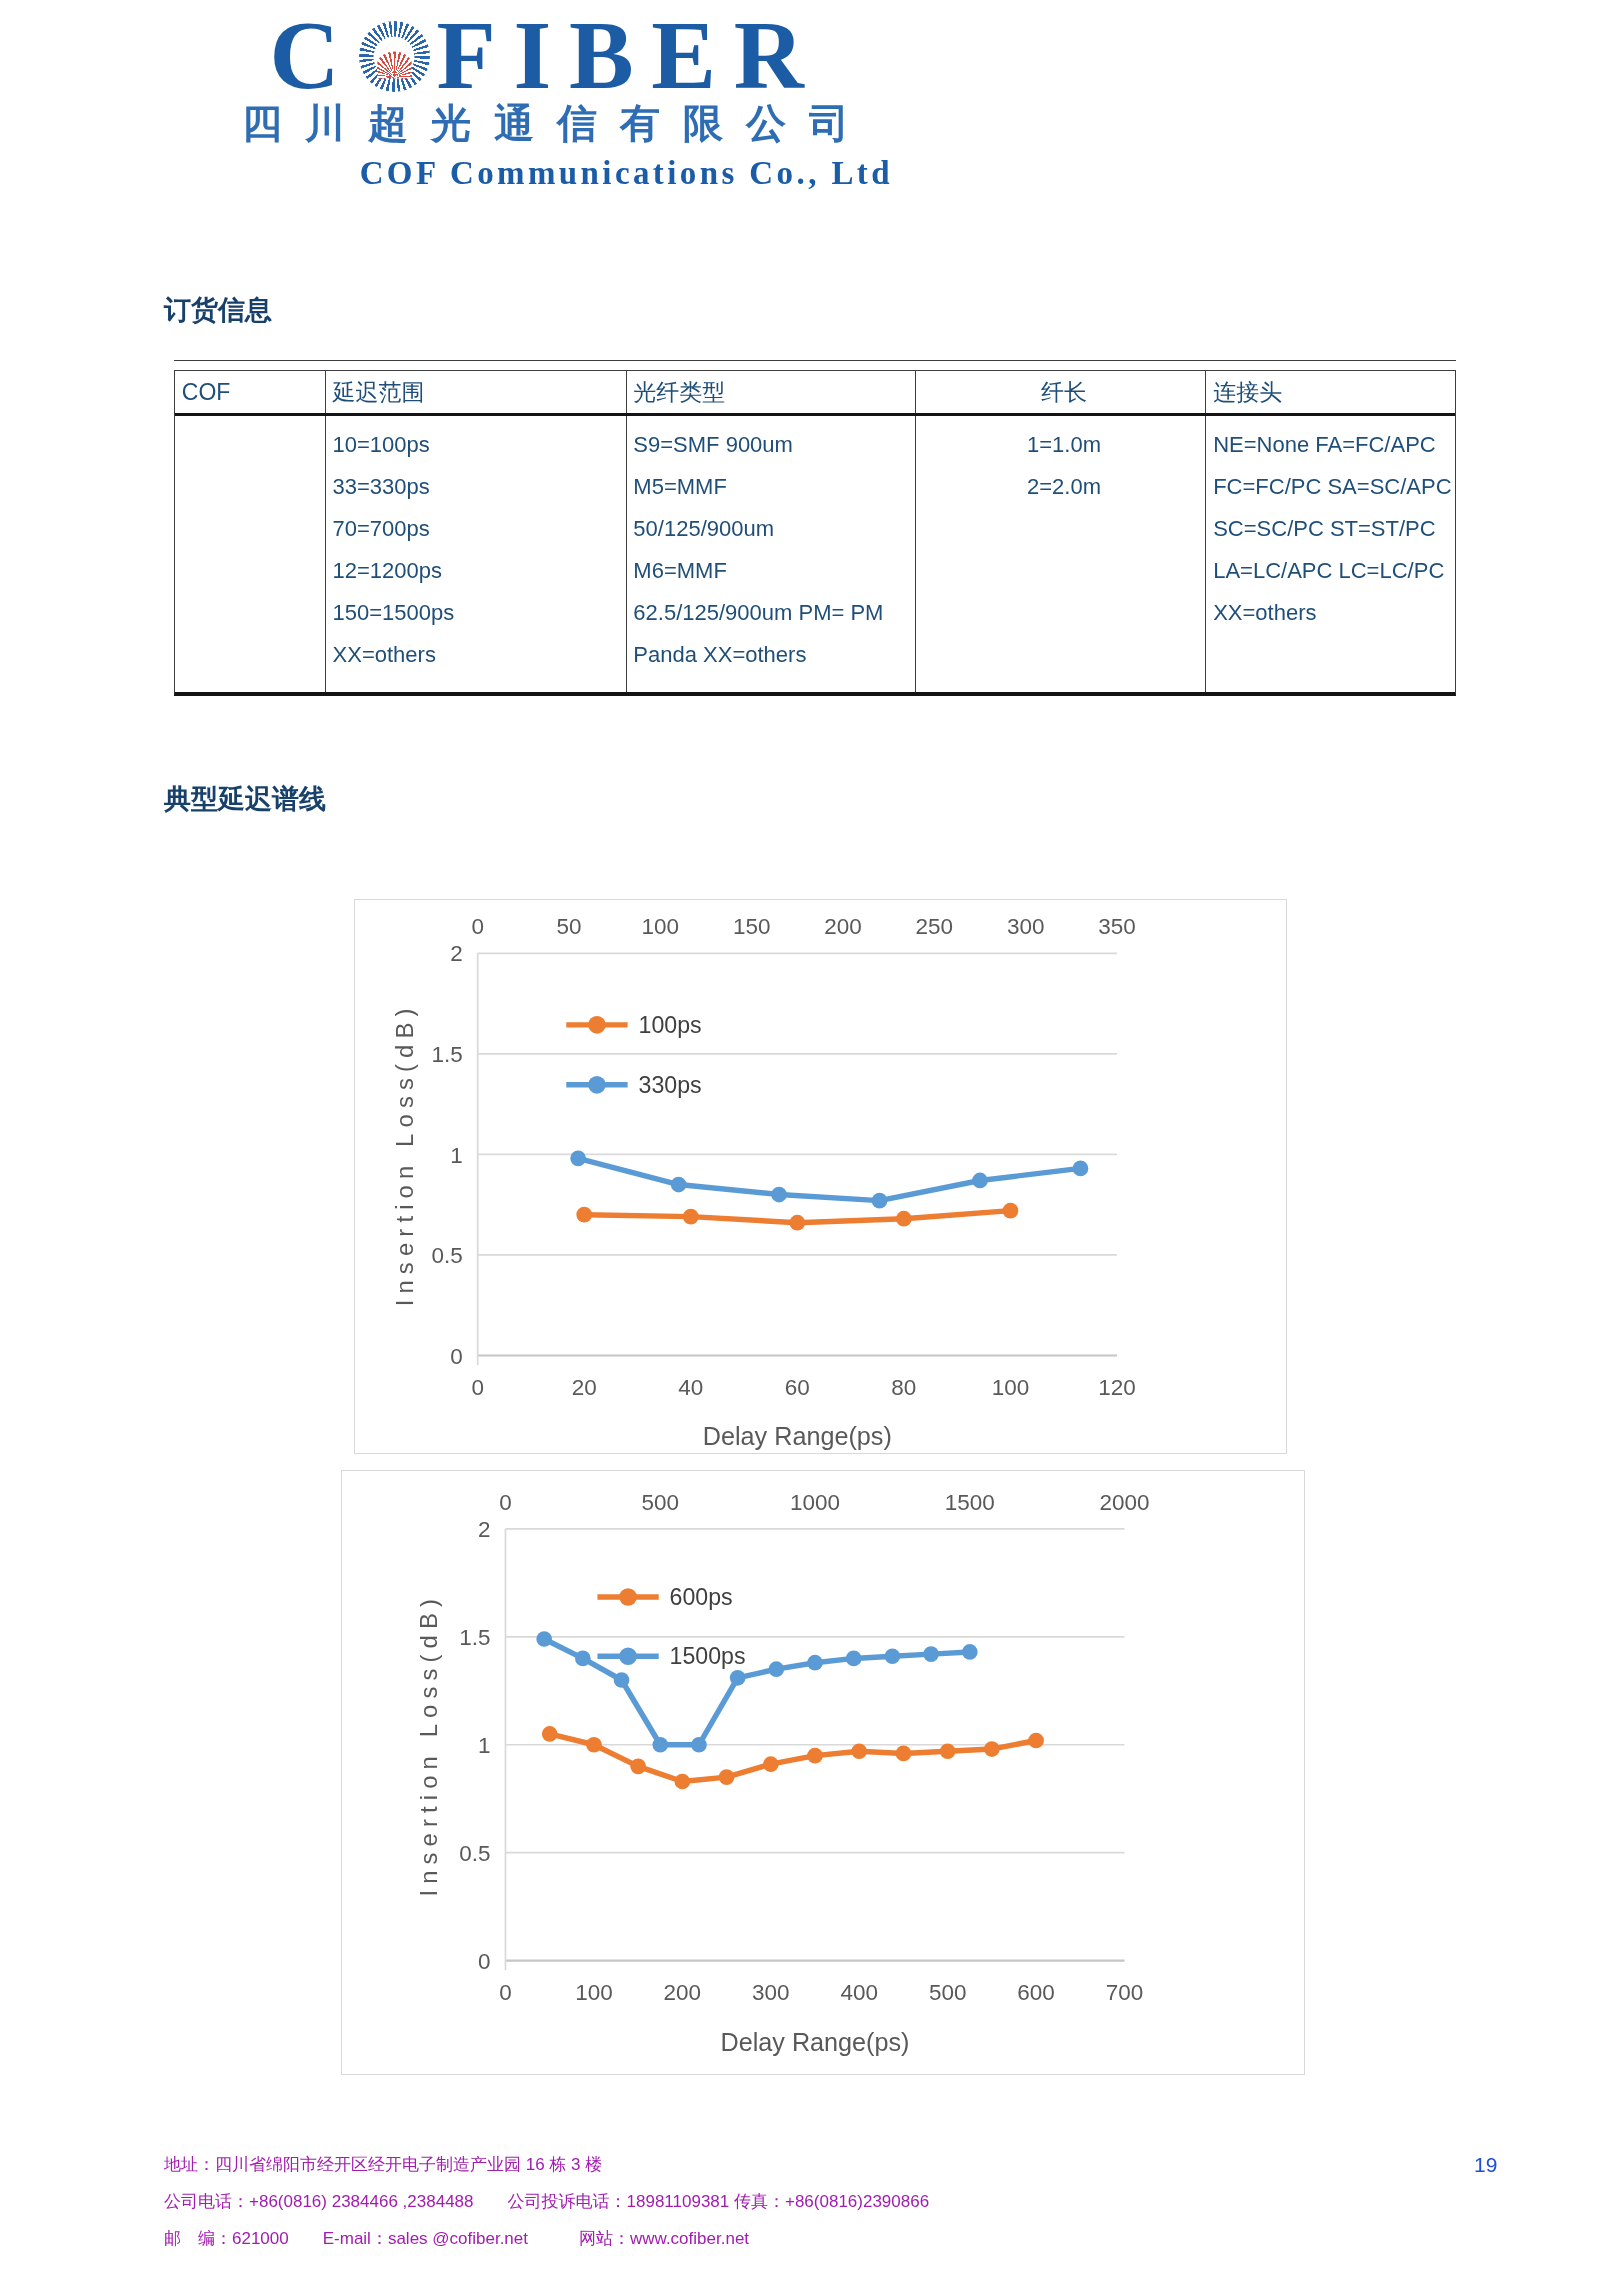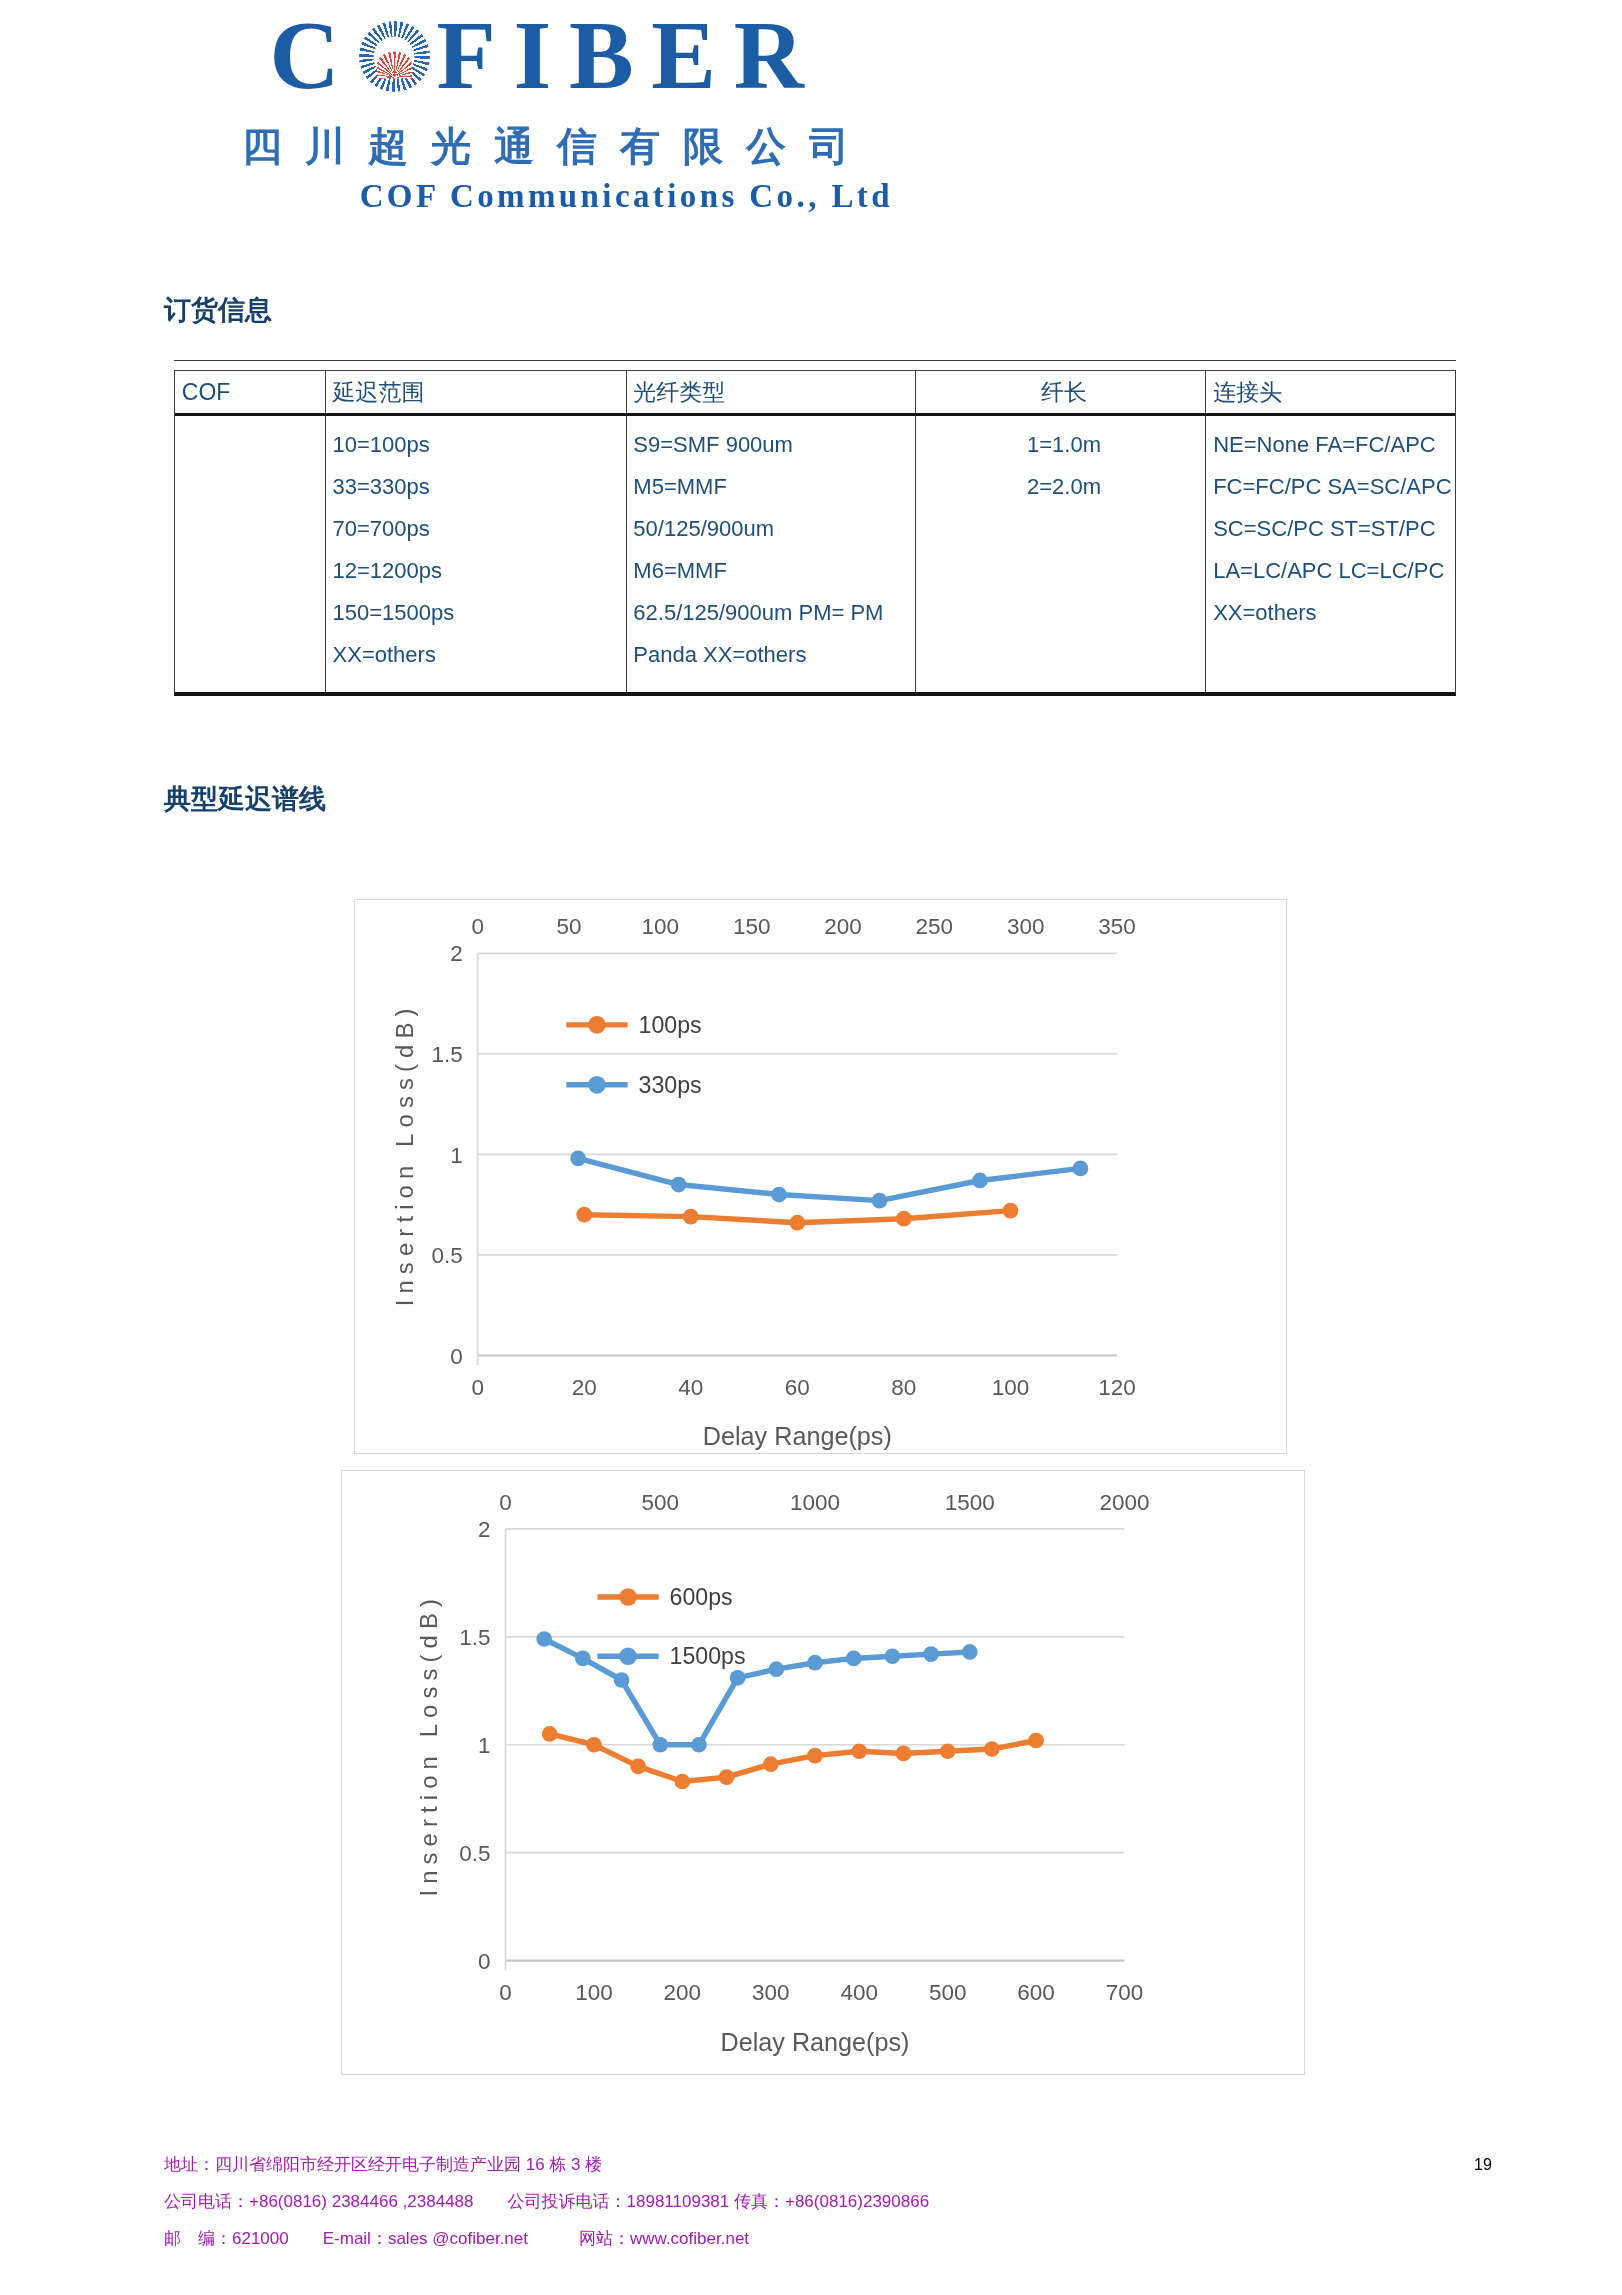--- a/index.html
+++ b/index.html
@@ -13,21 +13,21 @@
                font-size:97px; line-height:80px; letter-spacing:17.7px; white-space:nowrap; }
   .logo-mark { display:inline-block; width:71px; height:71px; border-radius:50%;
                position:relative; vertical-align:-4.1px; margin:0 6.8px 0 1.4px;
                background:repeating-conic-gradient(#2a66ab 0deg 4.5deg, #ffffff 4.5deg 10deg); }
   .logo-mark-inner { position:absolute; left:50%; top:50%; transform:translate(-50%,-50%);
                width:41px; height:41px; border-radius:50%; background:#ffffff; }
   .logo-shell { position:absolute; left:50%; bottom:-1.4px; transform:translateX(-50%);
                width:35px; height:27px;
                border-radius:35px 35px 5.5px 5.5px / 27px 27px 4.1px 4.1px;
                background:repeating-conic-gradient(from -65deg at 50% 94%, #d84b40 0deg 5.5deg, #ffffff 5.5deg 12.5deg); }
-  .logo-cn { margin-top:23px; color:#2e6db4; font-size:40px; font-weight:700;
+  .logo-cn { margin-top:0; color:#2e6db4; font-size:40px; font-weight:700;
              letter-spacing:23px; white-space:nowrap; text-indent:23px; }
   .logo-en { margin-top:4.1px; color:#1a5ca8; font-family:"Liberation Serif", serif;
              font-weight:700; font-size:33px; letter-spacing:3.4px; white-space:nowrap;text-align:right; }
 
   
   .sec-h { position:absolute; left:164px; color:#17406b; font-weight:700; font-size:27px; }
   #h-ordering { top:292px; }
   #h-curves   { top:781px; }
 
   
@@ -49,22 +49,22 @@
   
   .chart-box { position:absolute; background:#ffffff; border:1.4px solid #d9d9d9; }
   #chart1 { left:354px; top:899px; width:933px; height:555px; }
   #chart2 { left:341px; top:1470px; width:964px; height:605px; }
   .chart-box svg { display:block; font-family:"Liberation Sans", sans-serif; }
 
   
   #footer { position:absolute; left:164px; top:2146px; width:1296px;
             color:#a21caf; font-size:17px; line-height:37px; }
   .f-line { white-space:nowrap; }
-  #page-num { position:absolute; left:1474px; top:2146px; color:#000000;
-              font-size:16px; line-height:37px; }
+  #page-num { position:absolute; left:1474px; top:2146px; color:#1d4ed8;
+              font-size:21px; line-height:37px; }
 </style>
 </head>
 <body>
 
 <div id="logo">
   <div class="brand-row"><span>C</span><span class="logo-mark"><span class="logo-mark-inner">
           <span class="logo-shell"></span>
         </span></span><span>FIBER</span></div>
   <div class="logo-cn">四川超光通信有限公司</div>
   <div class="logo-en">COF Communications Co., Ltd</div>

